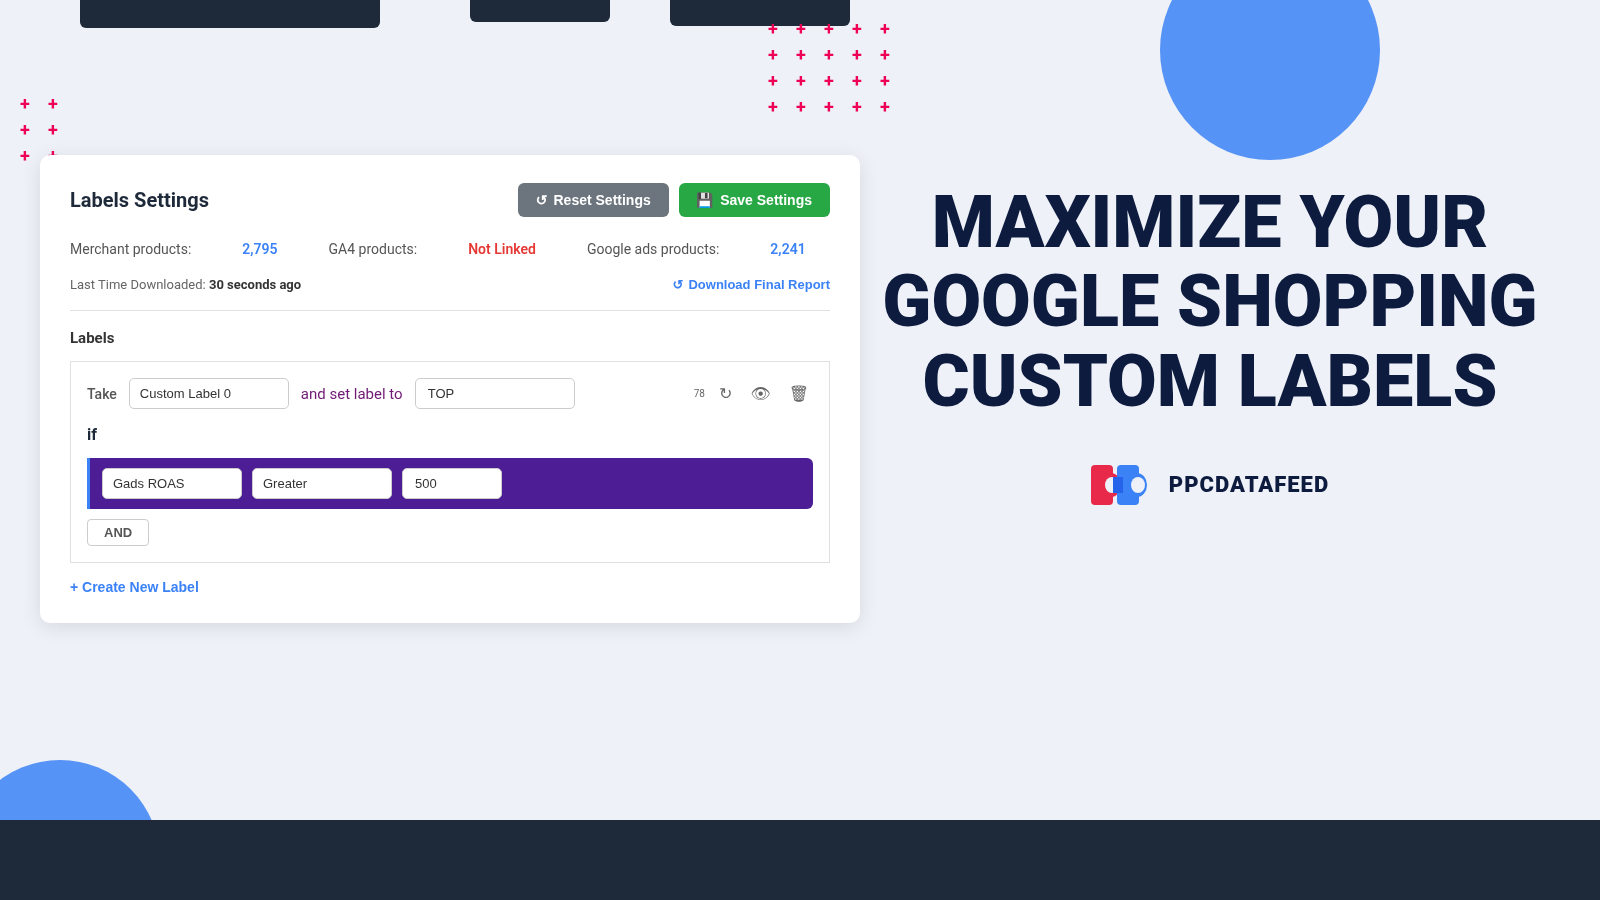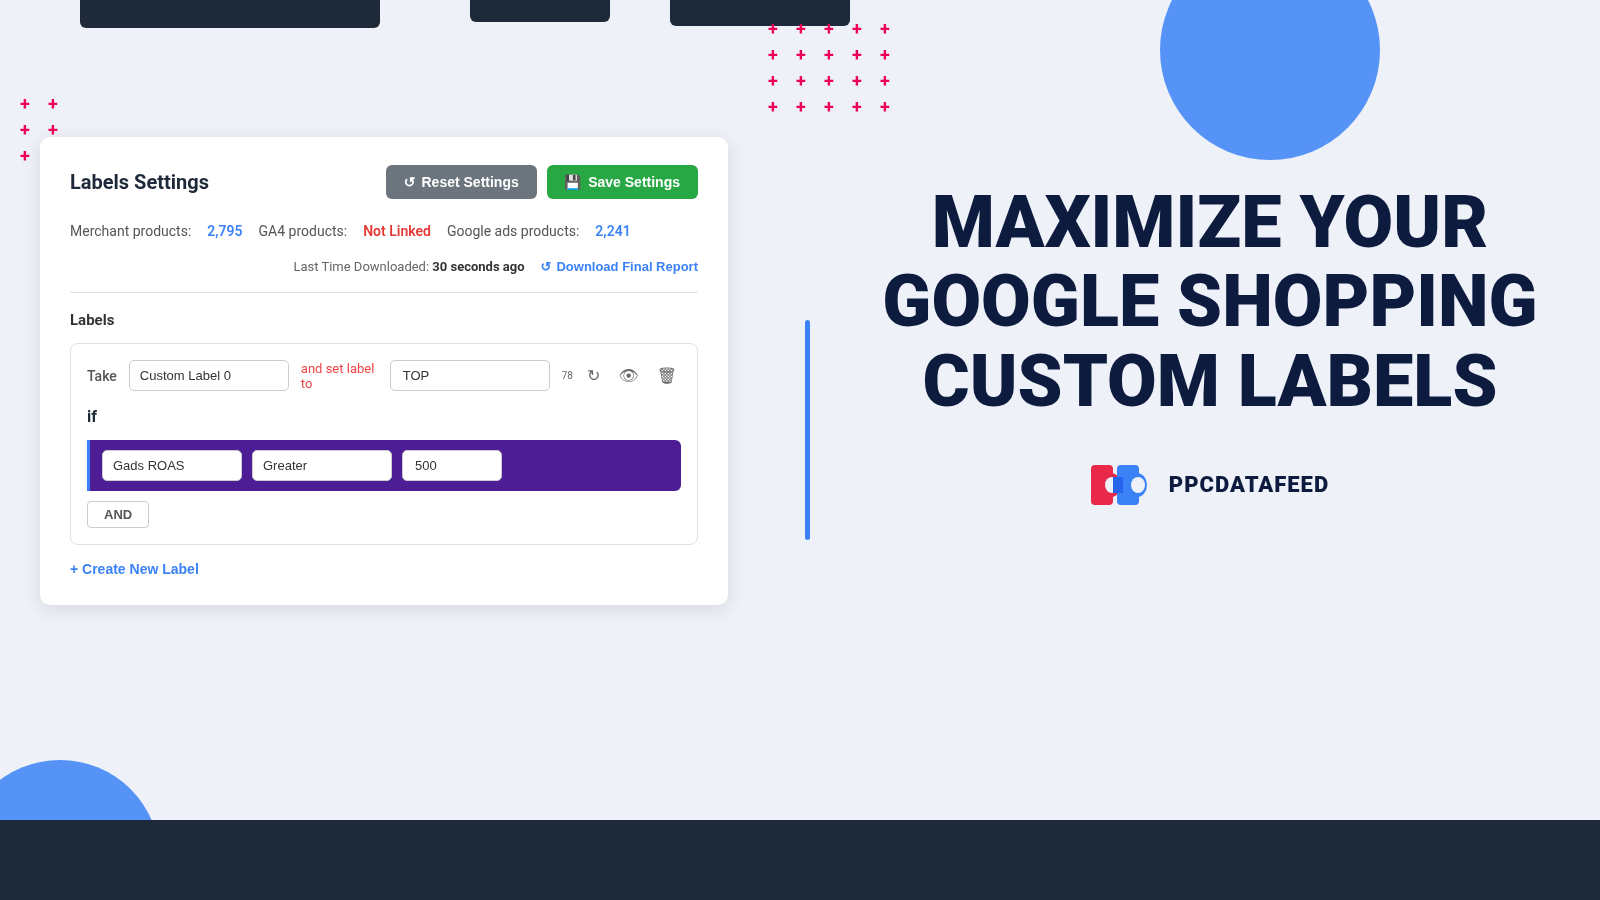--- a/index.html
+++ b/index.html
@@ -64,23 +64,23 @@
     }
     .plus-grid-tl {
       top: 95px;
       left: 20px;
       grid-template-columns: repeat(2, 20px);
     }
 
     
     .left-panel {
       position: absolute;
-      top: 137px;
+      top: 155px;
       left: 40px;
-      width: 688px;
+      width: 820px;
       background: #fff;
       border-radius: 10px;
       box-shadow: 0 4px 20px rgba(0,0,0,0.1);
       padding: 28px 30px;
     }
 
     .panel-header {
       display: flex;
       justify-content: space-between;
       align-items: center;
@@ -115,31 +115,31 @@
       color: #fff;
     }
 
     .btn-save {
       background: #28a745;
       color: #fff;
     }
 
     .metrics-row {
       display: flex;
-      gap: 16px;
+      gap: 51px;
       margin-bottom: 20px;
       font-size: 14px;
       color: #555;
     }
     .metric-value-blue { color: #3b82f6; font-weight: 600; }
     .metric-value-red { color: #e53935; font-weight: 600; }
 
     .download-row {
       display: flex;
-      justify-content: flex-end;
+      justify-content: space-between;
       align-items: center;
       gap: 16px;
       margin-bottom: 18px;
     }
 
     .last-downloaded {
       font-size: 13px;
       color: #666;
     }
     .last-downloaded strong { color: #333; }
@@ -165,21 +165,21 @@
     .labels-title {
       font-size: 15px;
       font-weight: 700;
       color: #333;
       margin-bottom: 14px;
     }
 
     
     .label-rule-card {
       border: 1px solid #e0e0e0;
-      border-radius: 8px;
+      border-radius: 0;
       padding: 16px;
       margin-bottom: 16px;
     }
 
     .rule-top-row {
       display: flex;
       align-items: center;
       gap: 12px;
       margin-bottom: 16px;
     }
@@ -203,22 +203,22 @@
       color: #333;
       background: #fff;
       cursor: pointer;
     }
 
     .custom-label-select { width: 160px; }
     .condition-select { width: 140px; }
     .operator-select { width: 140px; }
 
     .and-set-label {
-      font-size: 13px;
-      color: #ef4444;
+      font-size: 15px;
+      color: #701a75;
     }
 
     .top-input {
       border: 1px solid #ccc;
       border-radius: 5px;
       padding: 7px 12px;
       font-size: 13px;
       width: 160px;
       color: #333;
     }

